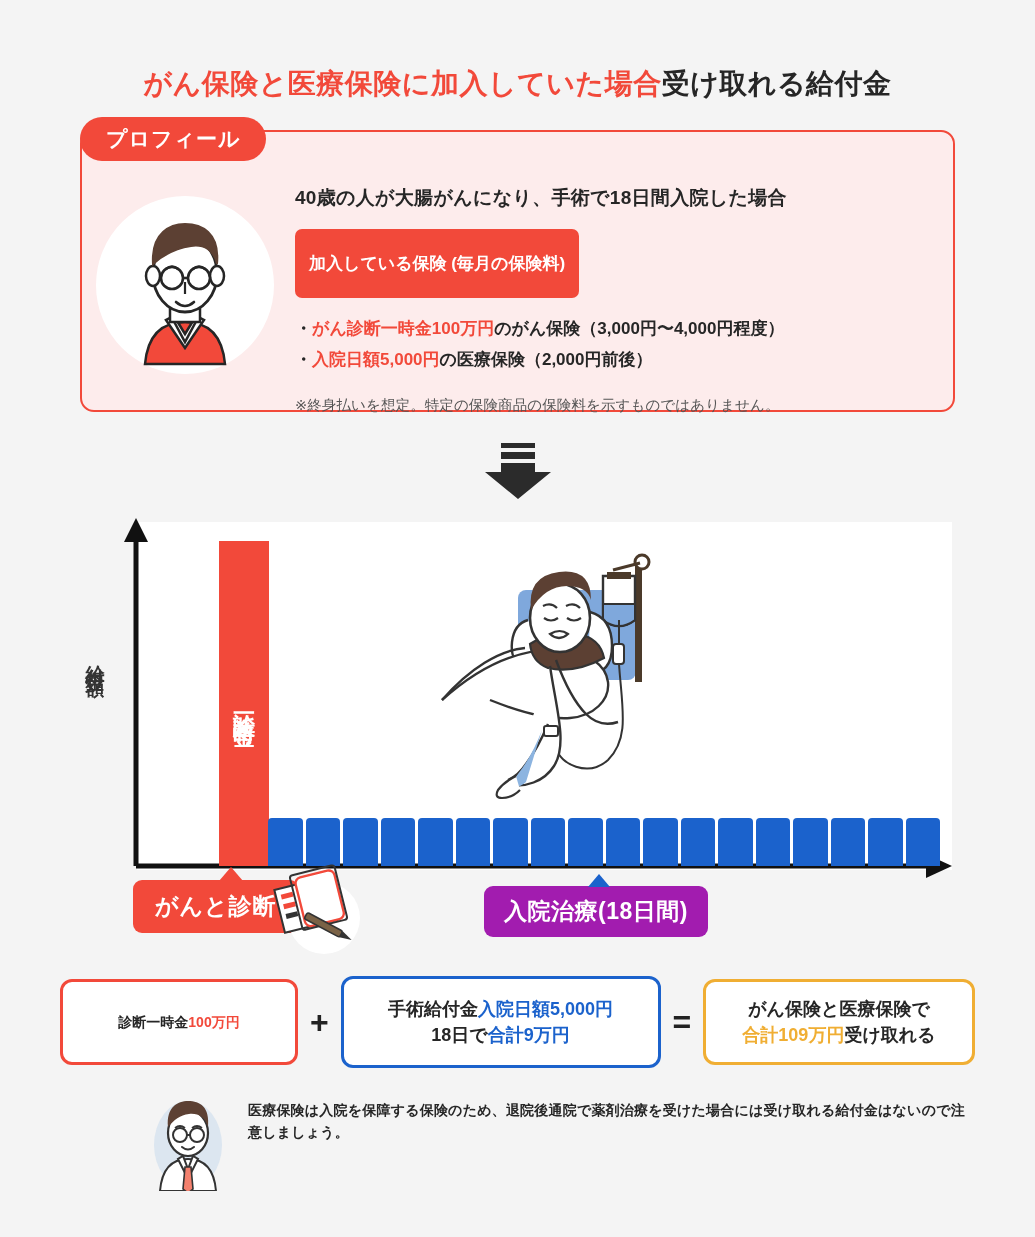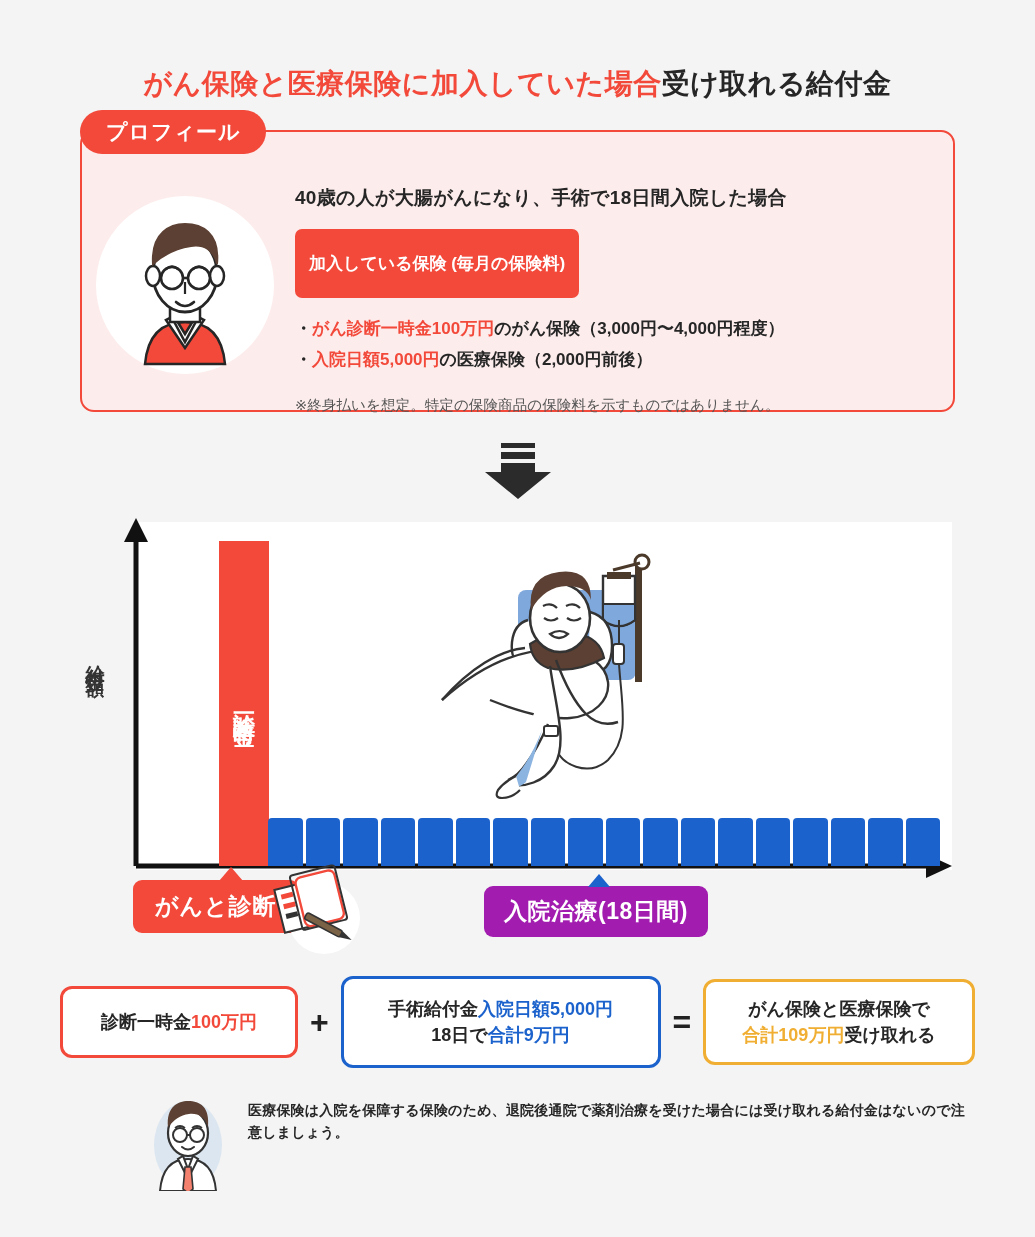--- a/index.html
+++ b/index.html
@@ -25,21 +25,21 @@
 
   
   .profile-card {
     position: absolute; left: 80px; top: 130px;
     width: 875px; height: 282px;
     background: #FDECEC;
     border: 2px solid #F2493A;
     border-radius: 14px;
   }
   .profile-badge {
-    position: absolute; left: 80px; top: 110px;
+    position: absolute; left: 80px; top: 117px;
     background: #F2493A; color: #fff;
     font-size: 21px; font-weight: bold;
     padding: 8px 26px; border-radius: 22px;
     z-index: 3; letter-spacing: 1px;
   }
   .avatar-wrap {
     position: absolute; left: 96px; top: 196px;
     width: 178px; height: 178px; z-index: 2;
   }
   .profile-body { position: absolute; left: 295px; top: 160px; width: 650px; }
@@ -133,21 +133,21 @@
     position: absolute; left: 60px; top: 976px;
     width: 915px; height: 92px;
     display: flex; align-items: center; justify-content: space-between;
   }
   .eq-box {
     background: #fff; border-radius: 12px;
     display: flex; align-items: center; justify-content: center;
     text-align: center; font-weight: bold;
     line-height: 1.45;
   }
-  .eq-box.red-b   { border: 3px solid #F2493A; width: 238px; height: 72px; font-size: 18px; }
+  .eq-box.red-b   { border: 3px solid #F2493A; width: 238px; height: 86px; font-size: 14px; }
   .eq-box.blue-b  { border: 3px solid #1B62CC; width: 320px; height: 92px; font-size: 18px; }
   .eq-box.gold-b  { border: 3px solid #F0AE33; width: 272px; height: 86px; font-size: 18px; }
   .eq-op { font-size: 32px; font-weight: bold; color: #222; }
   .c-red { color: #F2493A; }
   .c-blue { color: #1B62CC; }
   .c-gold { color: #F0AE33; }
 
   
   .footer { position: absolute; left: 148px; top: 1095px; width: 820px; display: flex; gap: 20px; }
   .footer-avatar { width: 80px; height: 96px; flex: 0 0 80px; }

